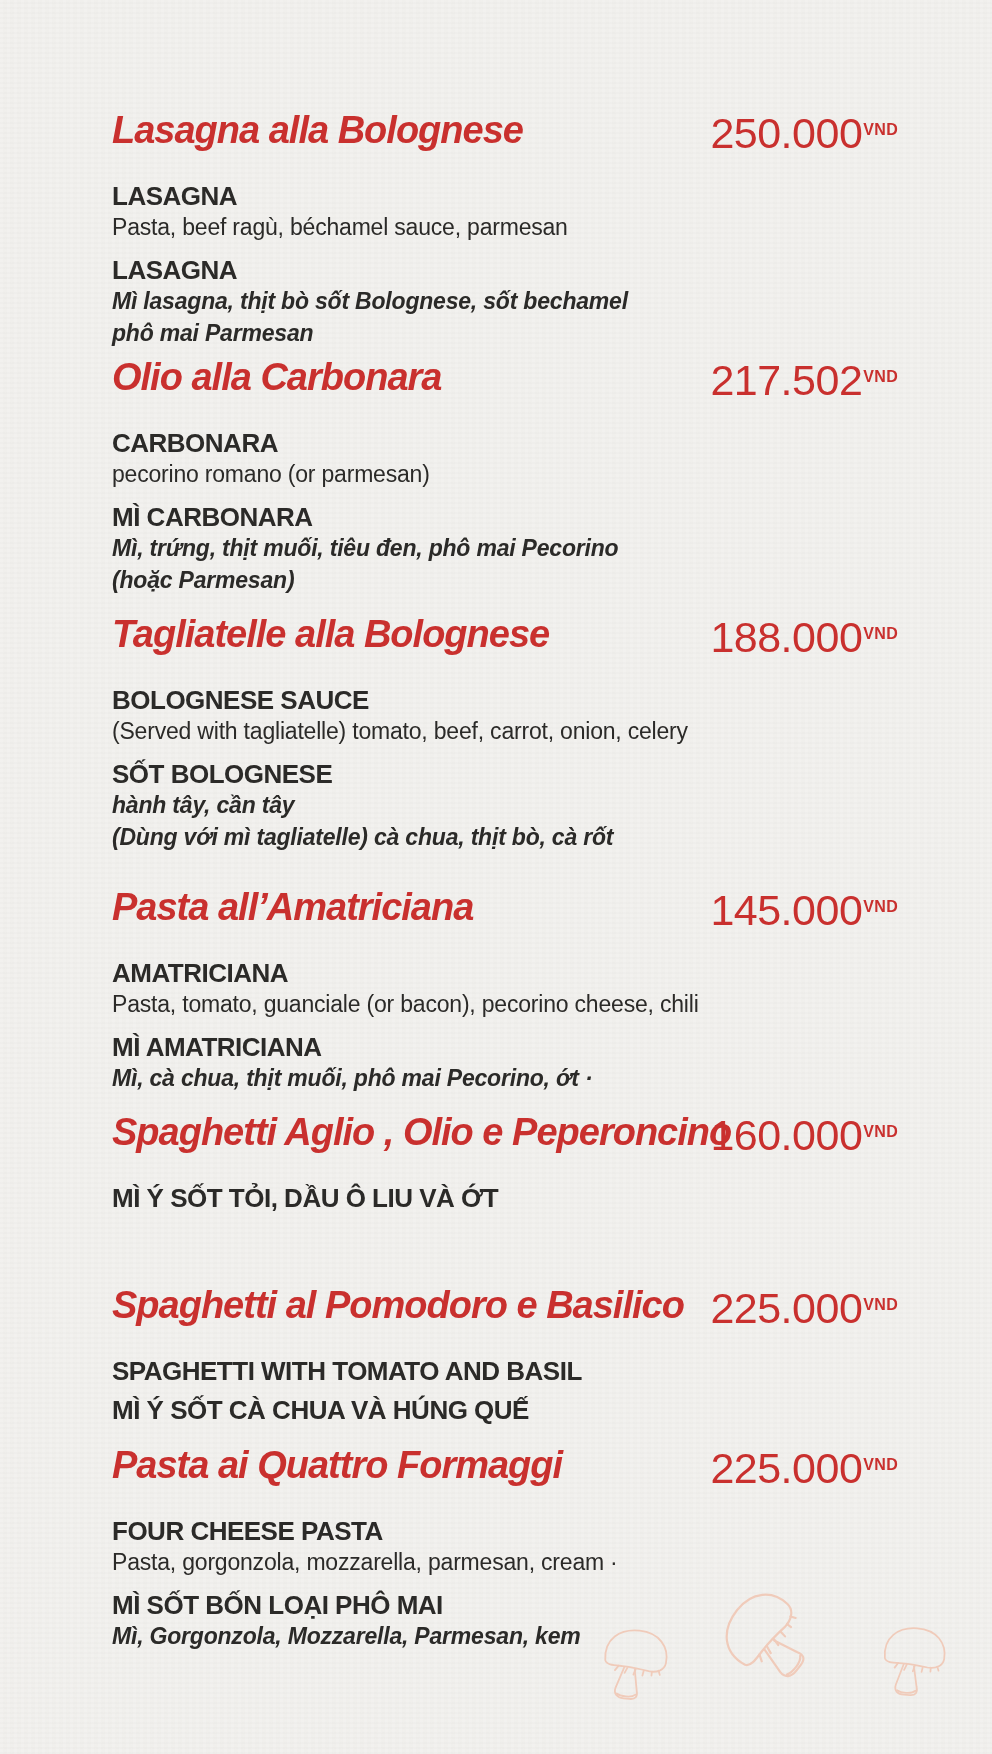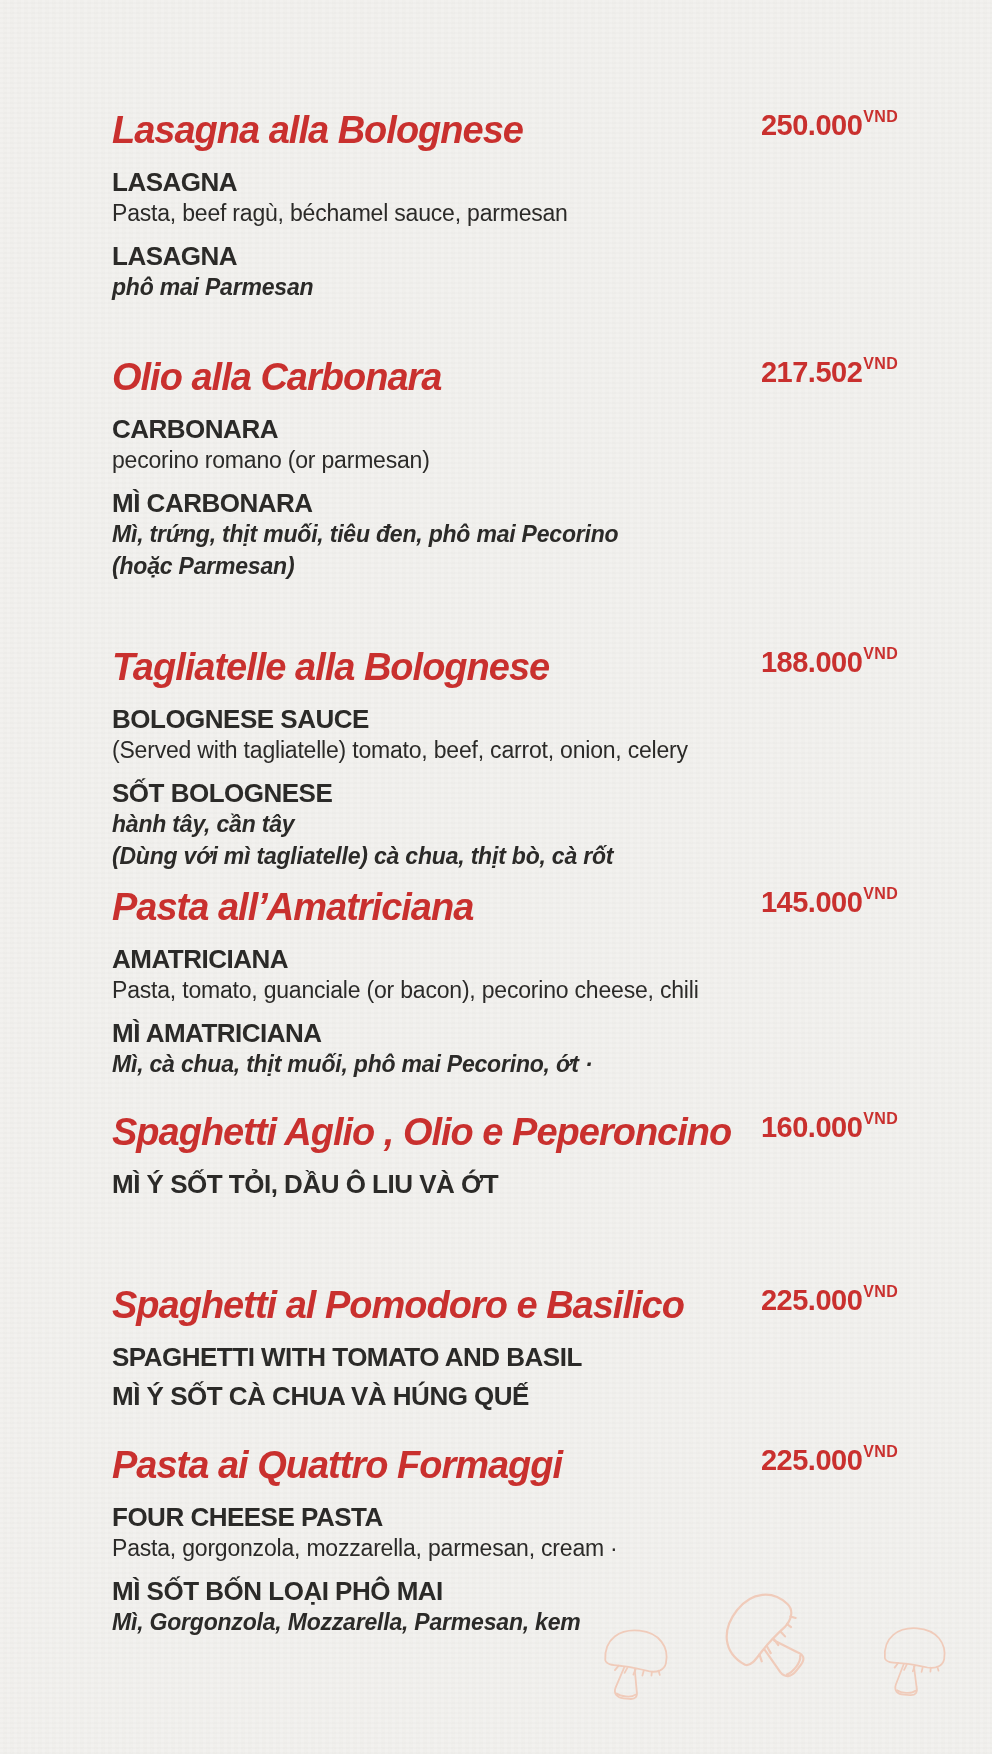--- a/index.html
+++ b/index.html
@@ -23,26 +23,26 @@
     font-size:38px;line-height:54px;
     letter-spacing:-1px;
     color:var(--accent-red,#c9302e);
     white-space:nowrap;
   }
   .price{
     position:absolute;right:0;top:6px;
     color:var(--accent-red,#c9302e);
     white-space:nowrap;
   }
-  .price .amount{font-weight:700;font-size:29px;letter-spacing:-0.5px;}
+  .price .amount{font-weight:400;font-size:43px;letter-spacing:-0.5px;}
   .price .cur{
     display:inline-block;font-weight:700;font-size:16px;
     letter-spacing:0.3px;transform:translateY(-13px);margin-left:1px;
   }
-  .lines{margin-top:10px;color:var(--text-dark,#2b2a28);}
+  .lines{margin-top:24px;color:var(--text-dark,#2b2a28);}
   .l-head{font-weight:700;font-size:26px;line-height:30px;letter-spacing:-0.5px;white-space:nowrap;}
   .l-desc{font-weight:400;font-size:23px;line-height:32px;letter-spacing:-0.2px;white-space:nowrap;}
   .l-desc-vn{font-weight:600;font-style:italic;font-size:23px;line-height:32px;letter-spacing:-0.2px;white-space:nowrap;}
   .l-head:not(:first-child){margin-top:12px;}
   .l-head + .l-head{margin-top:9px;}
   .decor{position:absolute;color:var(--mushroom-line,#f0cbba);}
   .decor svg{display:block;width:100%;height:100%;}
 </style>
 </head>
 <body>
@@ -52,39 +52,40 @@
   <div id="menu">
     <section class="item" style="top: 103px;">
       <div class="title-row">
         <h2 class="script-title">Lasagna alla Bolognese</h2>
         <div class="price"><span class="amount">250.000</span><span class="cur">VND</span></div>
       </div>
       <div class="lines">
           <div class="l-head">LASAGNA</div>
           <div class="l-desc">Pasta, beef ragù, béchamel sauce, parmesan</div>
           <div class="l-head">LASAGNA</div>
+          <div class="l-desc-vn">Mì lasagna, thịt bò sốt Bolognese, sốt bechamel</div>
           <div class="l-desc-vn">phô mai Parmesan</div>
         </div>
     </section>
 
     <section class="item" style="top: 350px;">
       <div class="title-row">
         <h2 class="script-title">Olio alla Carbonara</h2>
         <div class="price"><span class="amount">217.502</span><span class="cur">VND</span></div>
       </div>
       <div class="lines">
           <div class="l-head">CARBONARA</div>
           <div class="l-desc">pecorino romano (or parmesan)</div>
           <div class="l-head">MÌ CARBONARA</div>
           <div class="l-desc-vn">Mì, trứng, thịt muối, tiêu đen, phô mai Pecorino</div>
           <div class="l-desc-vn">(hoặc Parmesan)</div>
         </div>
     </section>
 
-    <section class="item" style="top: 640px;">
+    <section class="item" style="top: 607px;">
       <div class="title-row">
         <h2 class="script-title">Tagliatelle alla Bolognese</h2>
         <div class="price"><span class="amount">188.000</span><span class="cur">VND</span></div>
       </div>
       <div class="lines">
           <div class="l-head">BOLOGNESE SAUCE</div>
           <div class="l-desc">(Served with tagliatelle) tomato, beef, carrot, onion, celery</div>
           <div class="l-head">SỐT BOLOGNESE</div>
           <div class="l-desc-vn">hành tây, cần tây</div>
           <div class="l-desc-vn">(Dùng với mì tagliatelle) cà chua, thịt bò, cà rốt</div>

